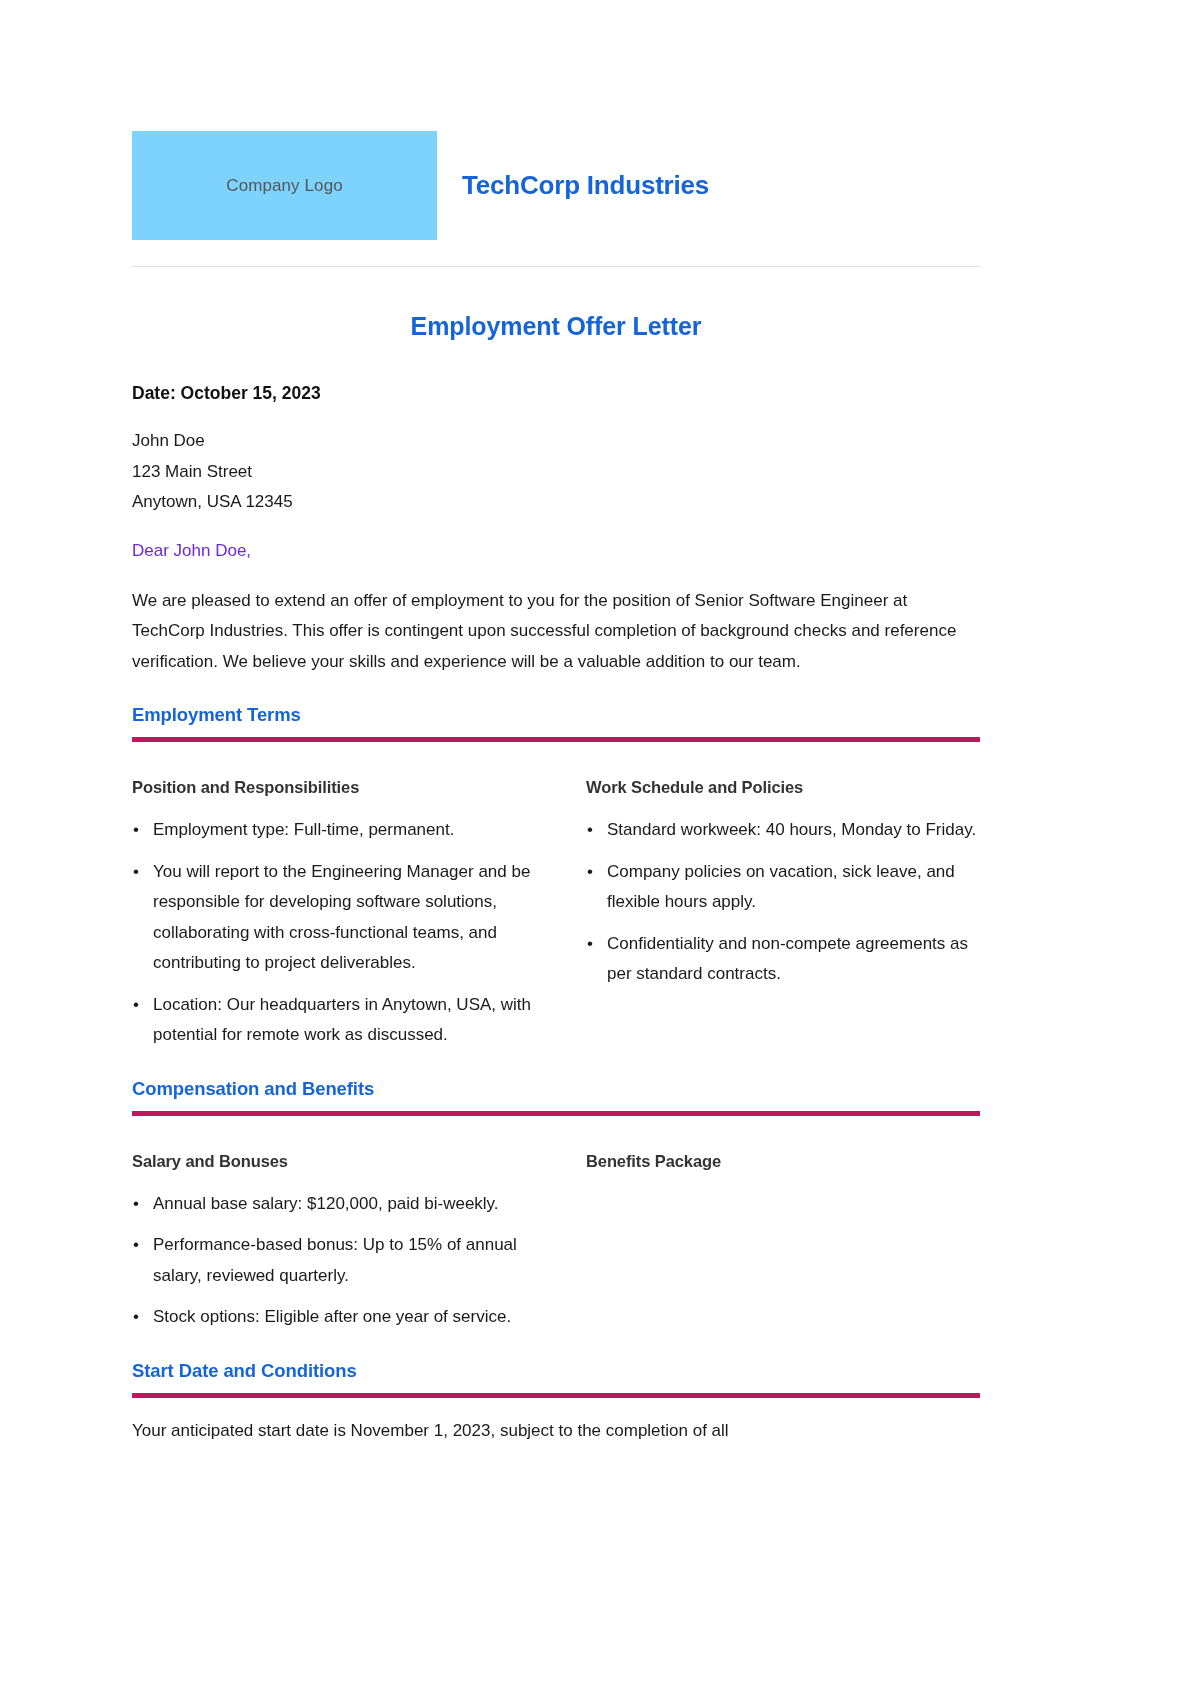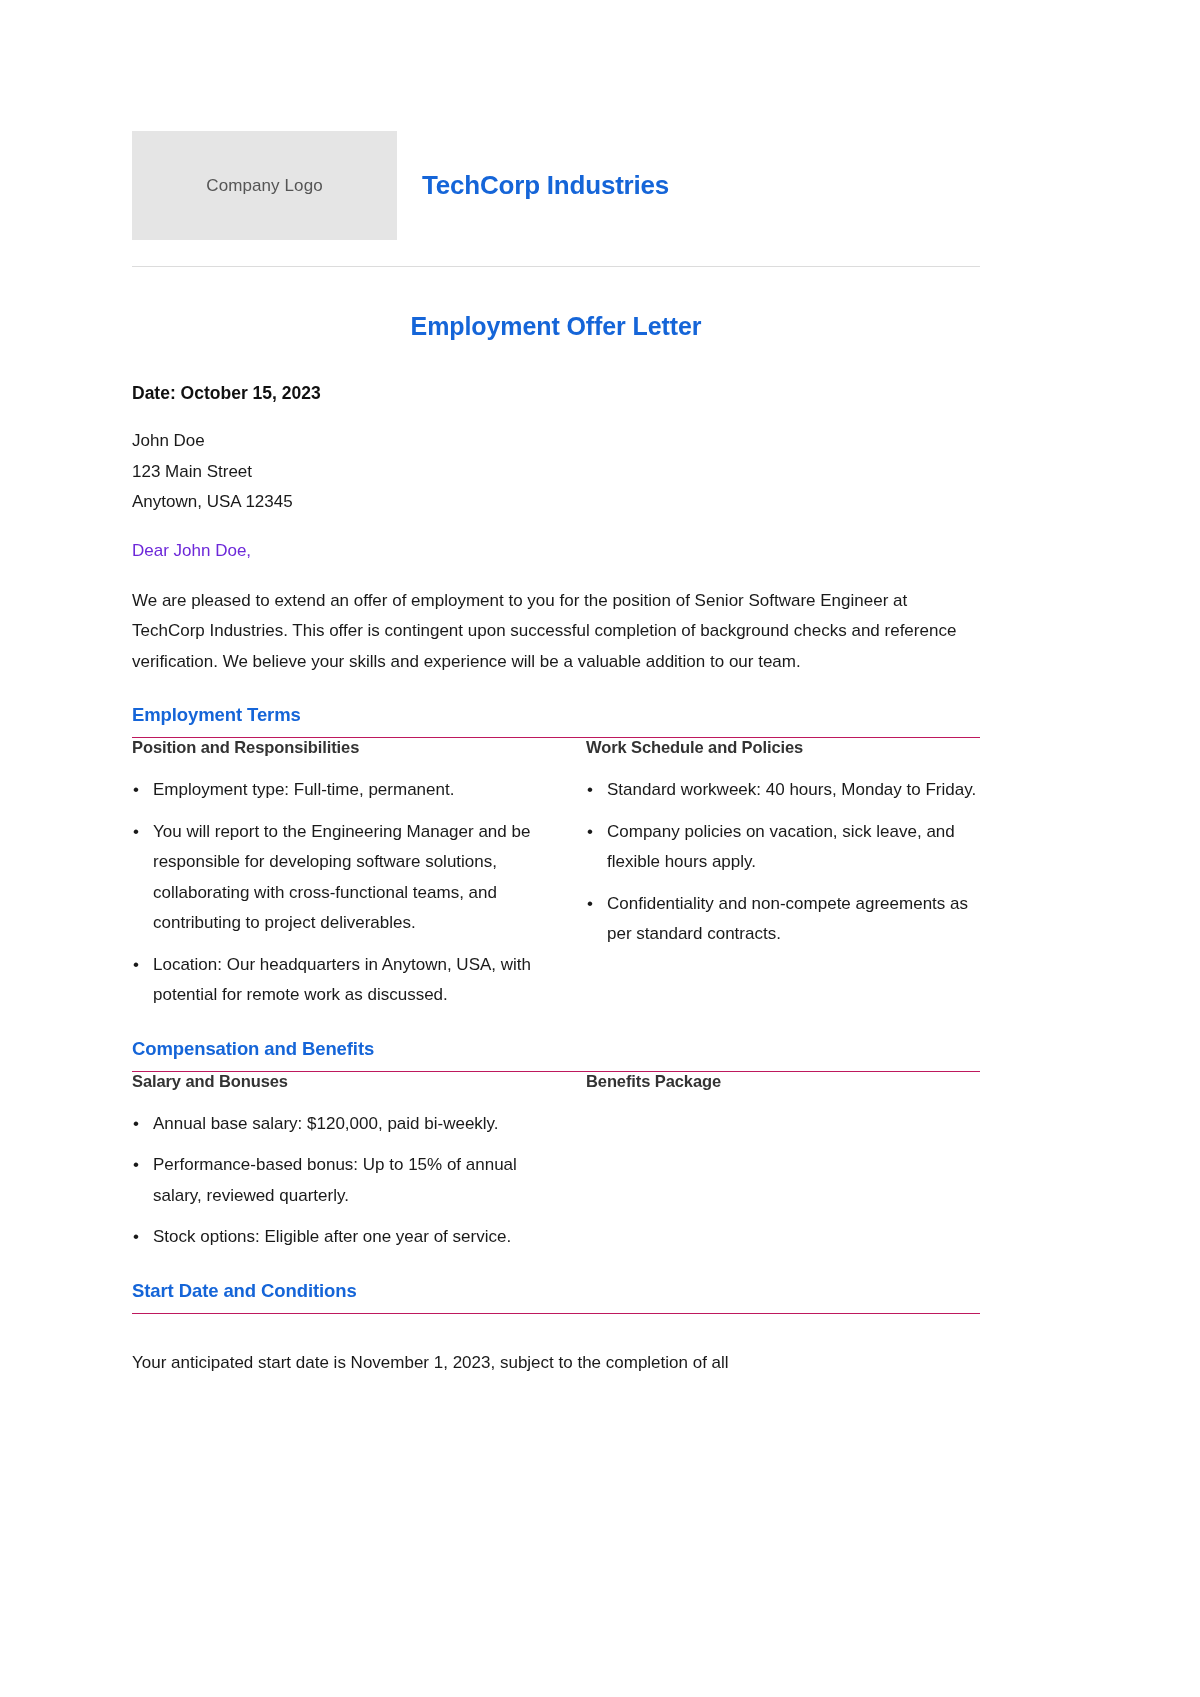--- a/index.html
+++ b/index.html
@@ -23,23 +23,23 @@
   }
 
   
   .letterhead {
     display: flex;
     align-items: center;
     padding-bottom: 26px;
     border-bottom: 1px solid #dcdcdc;
   }
   .logo-box {
-    width: 265px;
+    width: 305px;
     height: 109px;
-    background: #e5e5e5;
+    background: #7dd3fc;
     display: flex;
     align-items: center;
     justify-content: center;
     flex: 0 0 auto;
   }
   .logo-box .logo-text {
     font-size: 17px;
     color: #555555;
     letter-spacing: 0.1px;
   }
@@ -90,28 +90,29 @@
 
   
   .section {
     margin-top: 27px;
   }
   .section-heading {
     font-size: 18.5px;
     font-weight: bold;
     color: #1565d8;
     padding-bottom: 11px;
-    border-bottom: 1px solid #be185d;
+    border-bottom: 5px solid #be185d;
     letter-spacing: -0.1px;
   }
 
   
   .columns {
     display: flex;
     gap: 0;
+    margin-top: 36px;
   }
   .col {
     width: 50%;
     box-sizing: border-box;
   }
   .col.right {
     padding-left: 30px;
   }
   .col-heading {
     font-size: 16.5px;
@@ -138,21 +139,21 @@
     content: "\2022";
     position: absolute;
     left: -20px;
     top: 0;
     font-size: 17px;
     line-height: 30.5px;
     color: #1a1a1a;
   }
 
   .closing-paragraph {
-    margin-top: 34px;
+    margin-top: 18px;
     font-size: 17px;
     line-height: 30.5px;
     color: #1a1a1a;
     max-width: 832px;
   }
 </style>
 </head>
 <body>
 
 <div class="page">

